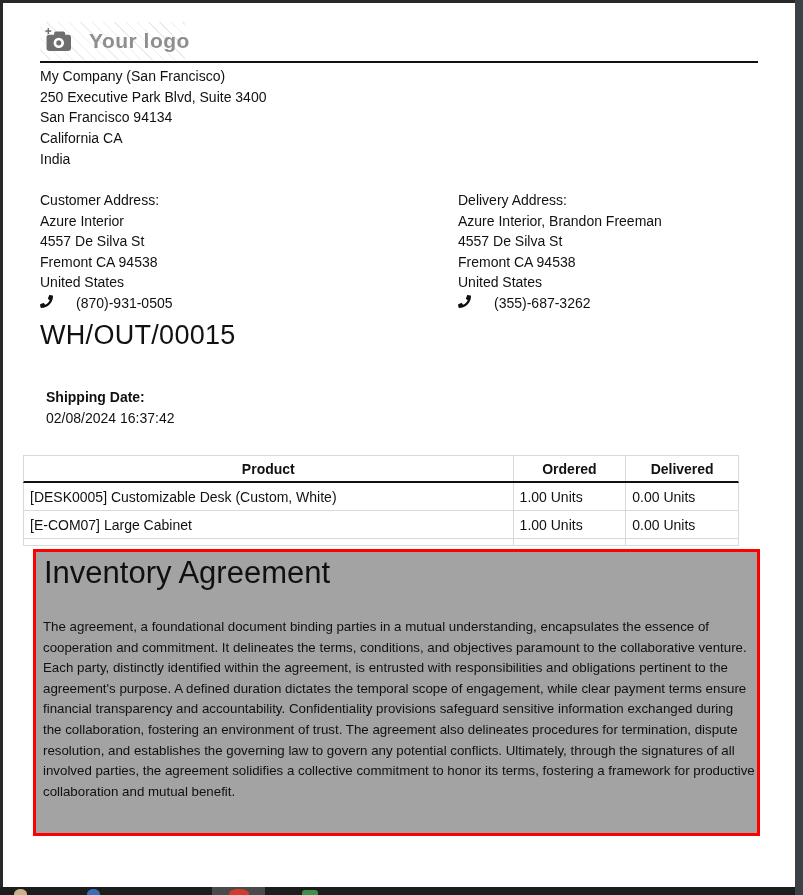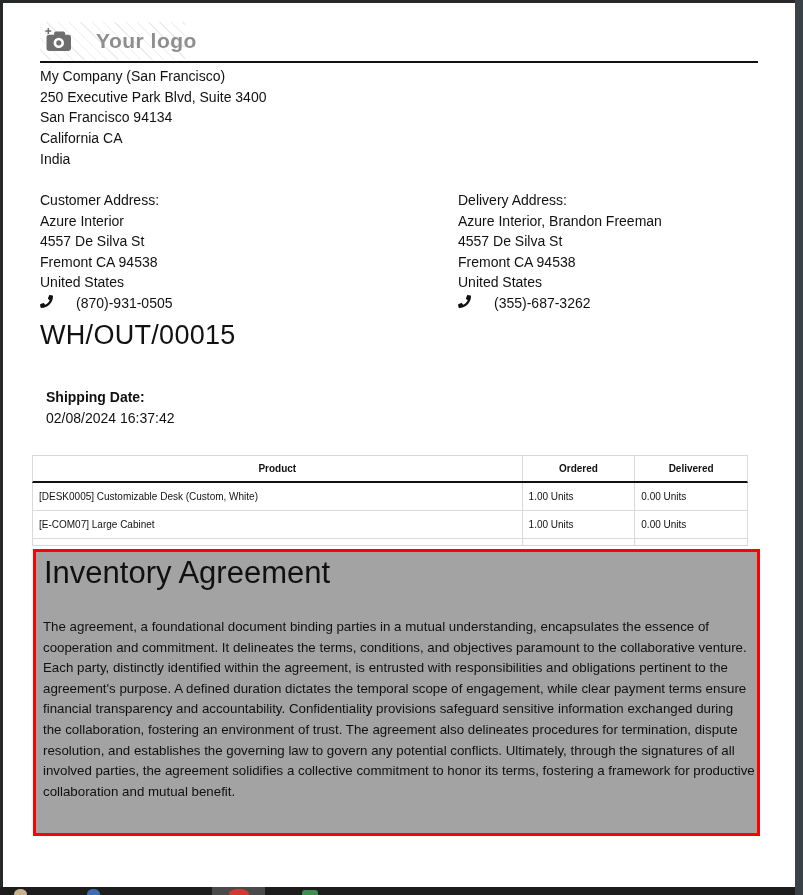--- a/index.html
+++ b/index.html
@@ -17,42 +17,42 @@
   .tb-icon { position:absolute; }
   .tb-user   { left:14px; top:2px; width:13px; height:10px; border-radius:50%; background:#c9b18c; }
   .tb-blue   { left:87px; top:2px; width:13px; height:10px; border-radius:50%; background:#3c6eb4; }
   .tb-active { left:212px; top:0; width:53px; height:8px; background:#4a4a4a; }
   .tb-red    { left:229px; top:2px; width:20px; height:9px; border-radius:50%; background:#d23a2e; }
   .tb-green  { left:302px; top:3px; width:16px; height:8px; border-radius:3px; background:#3e8e4f; }
 
   
   .logo-block {
     position:absolute; left:40px; top:22px; width:145px; height:38px;
-    display:flex; align-items:center; gap:25px; padding-left:4px;
+    display:flex; align-items:center; gap:18px; padding-left:4px;
     background:repeating-linear-gradient(45deg, #fff, #fff 7px, #ececec 7px, #ececec 8px);
   }
   .logo-text { font-size:21px; font-weight:bold; color:#8e8e8e; letter-spacing:0.5px; white-space:nowrap; }
   .header-rule { position:absolute; left:40px; top:61px; width:718px; height:2px; background:#111; }
 
   .company { position:absolute; left:40px; top:66px; font-size:14px; line-height:20.7px; }
 
   .addr { position:absolute; top:190px; font-size:14px; line-height:20.6px; }
   .addr-customer { left:40px; }
   .addr-delivery { left:458px; }
   .addr-label { font-weight:normal; }
   .phone-row { display:flex; align-items:center; gap:23px;text-align:right; }
   .phone-row svg { flex:0 0 auto; }
 
   .doc-number { position:absolute; left:40px; top:320px; font-size:27px; color:#111; letter-spacing:0.3px; }
 
   .shipping { position:absolute; left:46px; top:387px; font-size:14px; line-height:21px; }
   .shipping-label { font-weight:bold; }
 
   
-  .move-table { position:absolute; left:32px; top:455px; width:716px; font-size:10px; }
+  .move-table { position:absolute; left:23px; top:455px; width:716px; font-size:14px; }
   .t-row { display:flex; height:28px; border-left:1px solid #d9d9d9; border-right:1px solid #d9d9d9; }
   .t-cell { display:flex; align-items:center; padding:0 6px; border-right:1px solid #d9d9d9; }
   .t-cell:last-child { border-right:none; }
   .c-product  { width:491px; }
   .c-ordered  { width:113px; }
   .c-delivered{ width:112px; }
   .t-head { border-top:1px solid #d9d9d9; border-bottom:2px solid #111; font-weight:bold; }
   .t-head .t-cell { justify-content:center; }
   .t-body .t-row { border-bottom:1px solid #d9d9d9; }
   .t-stub { height:7px; border-bottom:none; }

